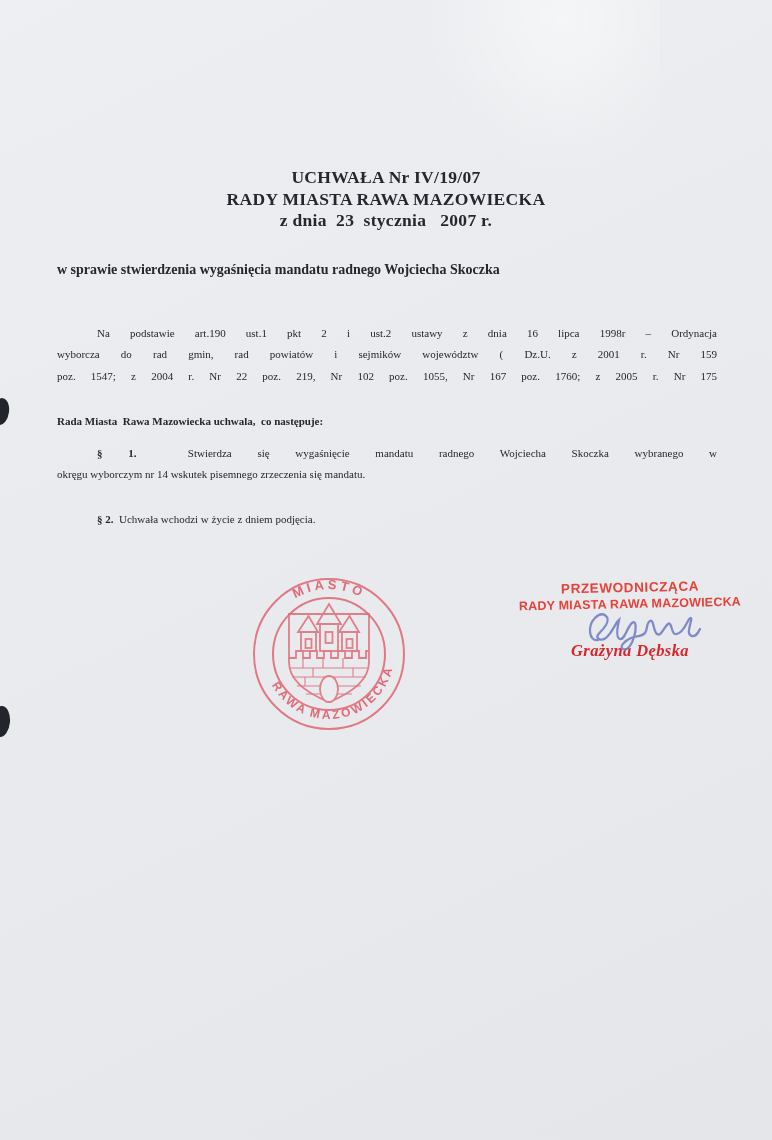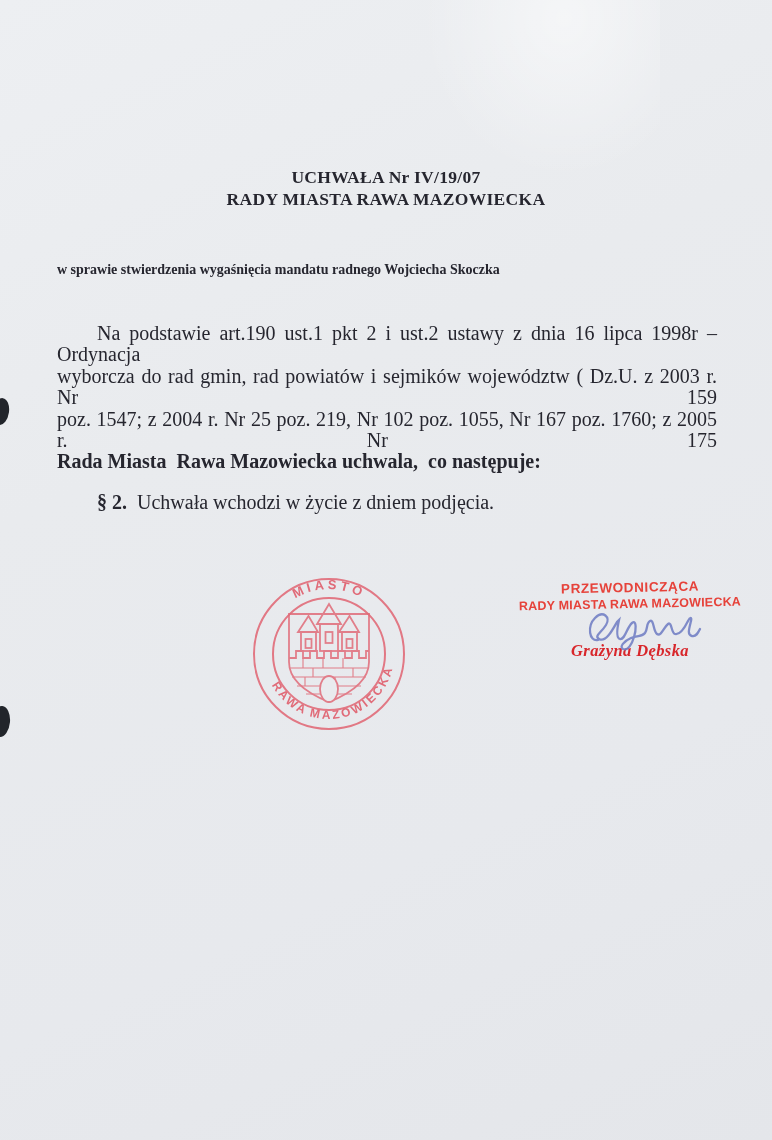--- a/index.html
+++ b/index.html
@@ -22,29 +22,29 @@
   }
   .pre{white-space:pre;}
   
   .subject{
     position:absolute;top:262px;left:57px;width:680px;
     font-weight:bold;font-size:14px;
   }
   
   .body-par{
     position:absolute;left:57px;width:660px;
-    font-size:20px;line-height:21.4px;
+    font-size:11px;line-height:21.4px;
   }
   .legal{top:323px;}
   .sec1{top:443px;}
-  .sec2{top:492px;}
+  .sec2{top:509px;}
   .line{display:block;}
   .just{text-align:justify;text-align-last:justify;}
   .indent{text-indent:40px;}
-  .bold{font-weight:bold;}
+  .bold{font-weight:bold;margin-top:24px;}
   
   .seal{position:absolute;left:243px;top:574px;width:172px;height:162px;opacity:.92;}
   
   .sig-block{
     position:absolute;left:505px;top:580px;width:250px;text-align:center;
   }
   .sig-title1{
     font-family:"Liberation Sans", sans-serif;
     font-size:13.5px;letter-spacing:.6px;font-weight:bold;
     transform:rotate(-1.2deg);
@@ -74,31 +74,36 @@
 
 <div class="page">
 
   <div class="hole hole1"></div>
   <div class="hole hole2"></div>
   <div class="crease"></div>
 
   <div class="title-block">
     <span class="line">UCHWAŁA Nr IV/19/07</span>
     <span class="line">RADY MIASTA RAWA MAZOWIECKA</span>
+    <span class="line pre">z dnia  23  stycznia   2007 r.</span>
   </div>
 
   <div class="subject">w sprawie stwierdzenia wygaśnięcia mandatu radnego Wojciecha Skoczka</div>
 
   <div class="body-par legal">
     <span class="line just indent">Na podstawie art.190 ust.1 pkt 2 i ust.2 ustawy z dnia 16 lipca 1998r – Ordynacja</span>
-    <span class="line just">wyborcza do rad gmin, rad powiatów i sejmików województw ( Dz.U. z 2003 r. Nr 159</span>
-    <span class="line just">poz. 1547; z 2004 r. Nr 25 poz. 219, Nr 102 poz. 1055, Nr 167 poz. 1760; z 2005 r. Nr 175</span>
+    <span class="line just">wyborcza do rad gmin, rad powiatów i sejmików województw ( Dz.U. z 2001 r. Nr 159</span>
+    <span class="line just">poz. 1547; z 2004 r. Nr 22 poz. 219, Nr 102 poz. 1055, Nr 167 poz. 1760; z 2005 r. Nr 175</span>
     <span class="line bold pre">Rada Miasta  Rawa Mazowiecka uchwala,  co następuje:</span>
   </div>
 
+  <div class="body-par sec1">
+    <span class="line just indent"><b>§ 1.</b>&nbsp; <span>Stwierdza się wygaśnięcie  mandatu radnego Wojciecha Skoczka wybranego w</span></span>
+    <span class="line">okręgu wyborczym nr 14 wskutek pisemnego zrzeczenia się mandatu.</span>
+  </div>
 
   <div class="body-par sec2">
     <span class="line indent"><b>§ 2.</b>&nbsp; <span>Uchwała wchodzi w życie z dniem podjęcia.</span></span>
   </div>
 
   <svg class="seal" viewBox="0 0 172 162" xmlns="http://www.w3.org/2000/svg">
     <g stroke="#e0616f" fill="none" stroke-width="2" opacity="0.9">
       <circle cx="86" cy="80" r="75"></circle>
       <circle cx="86" cy="80" r="56"></circle>
     </g>

